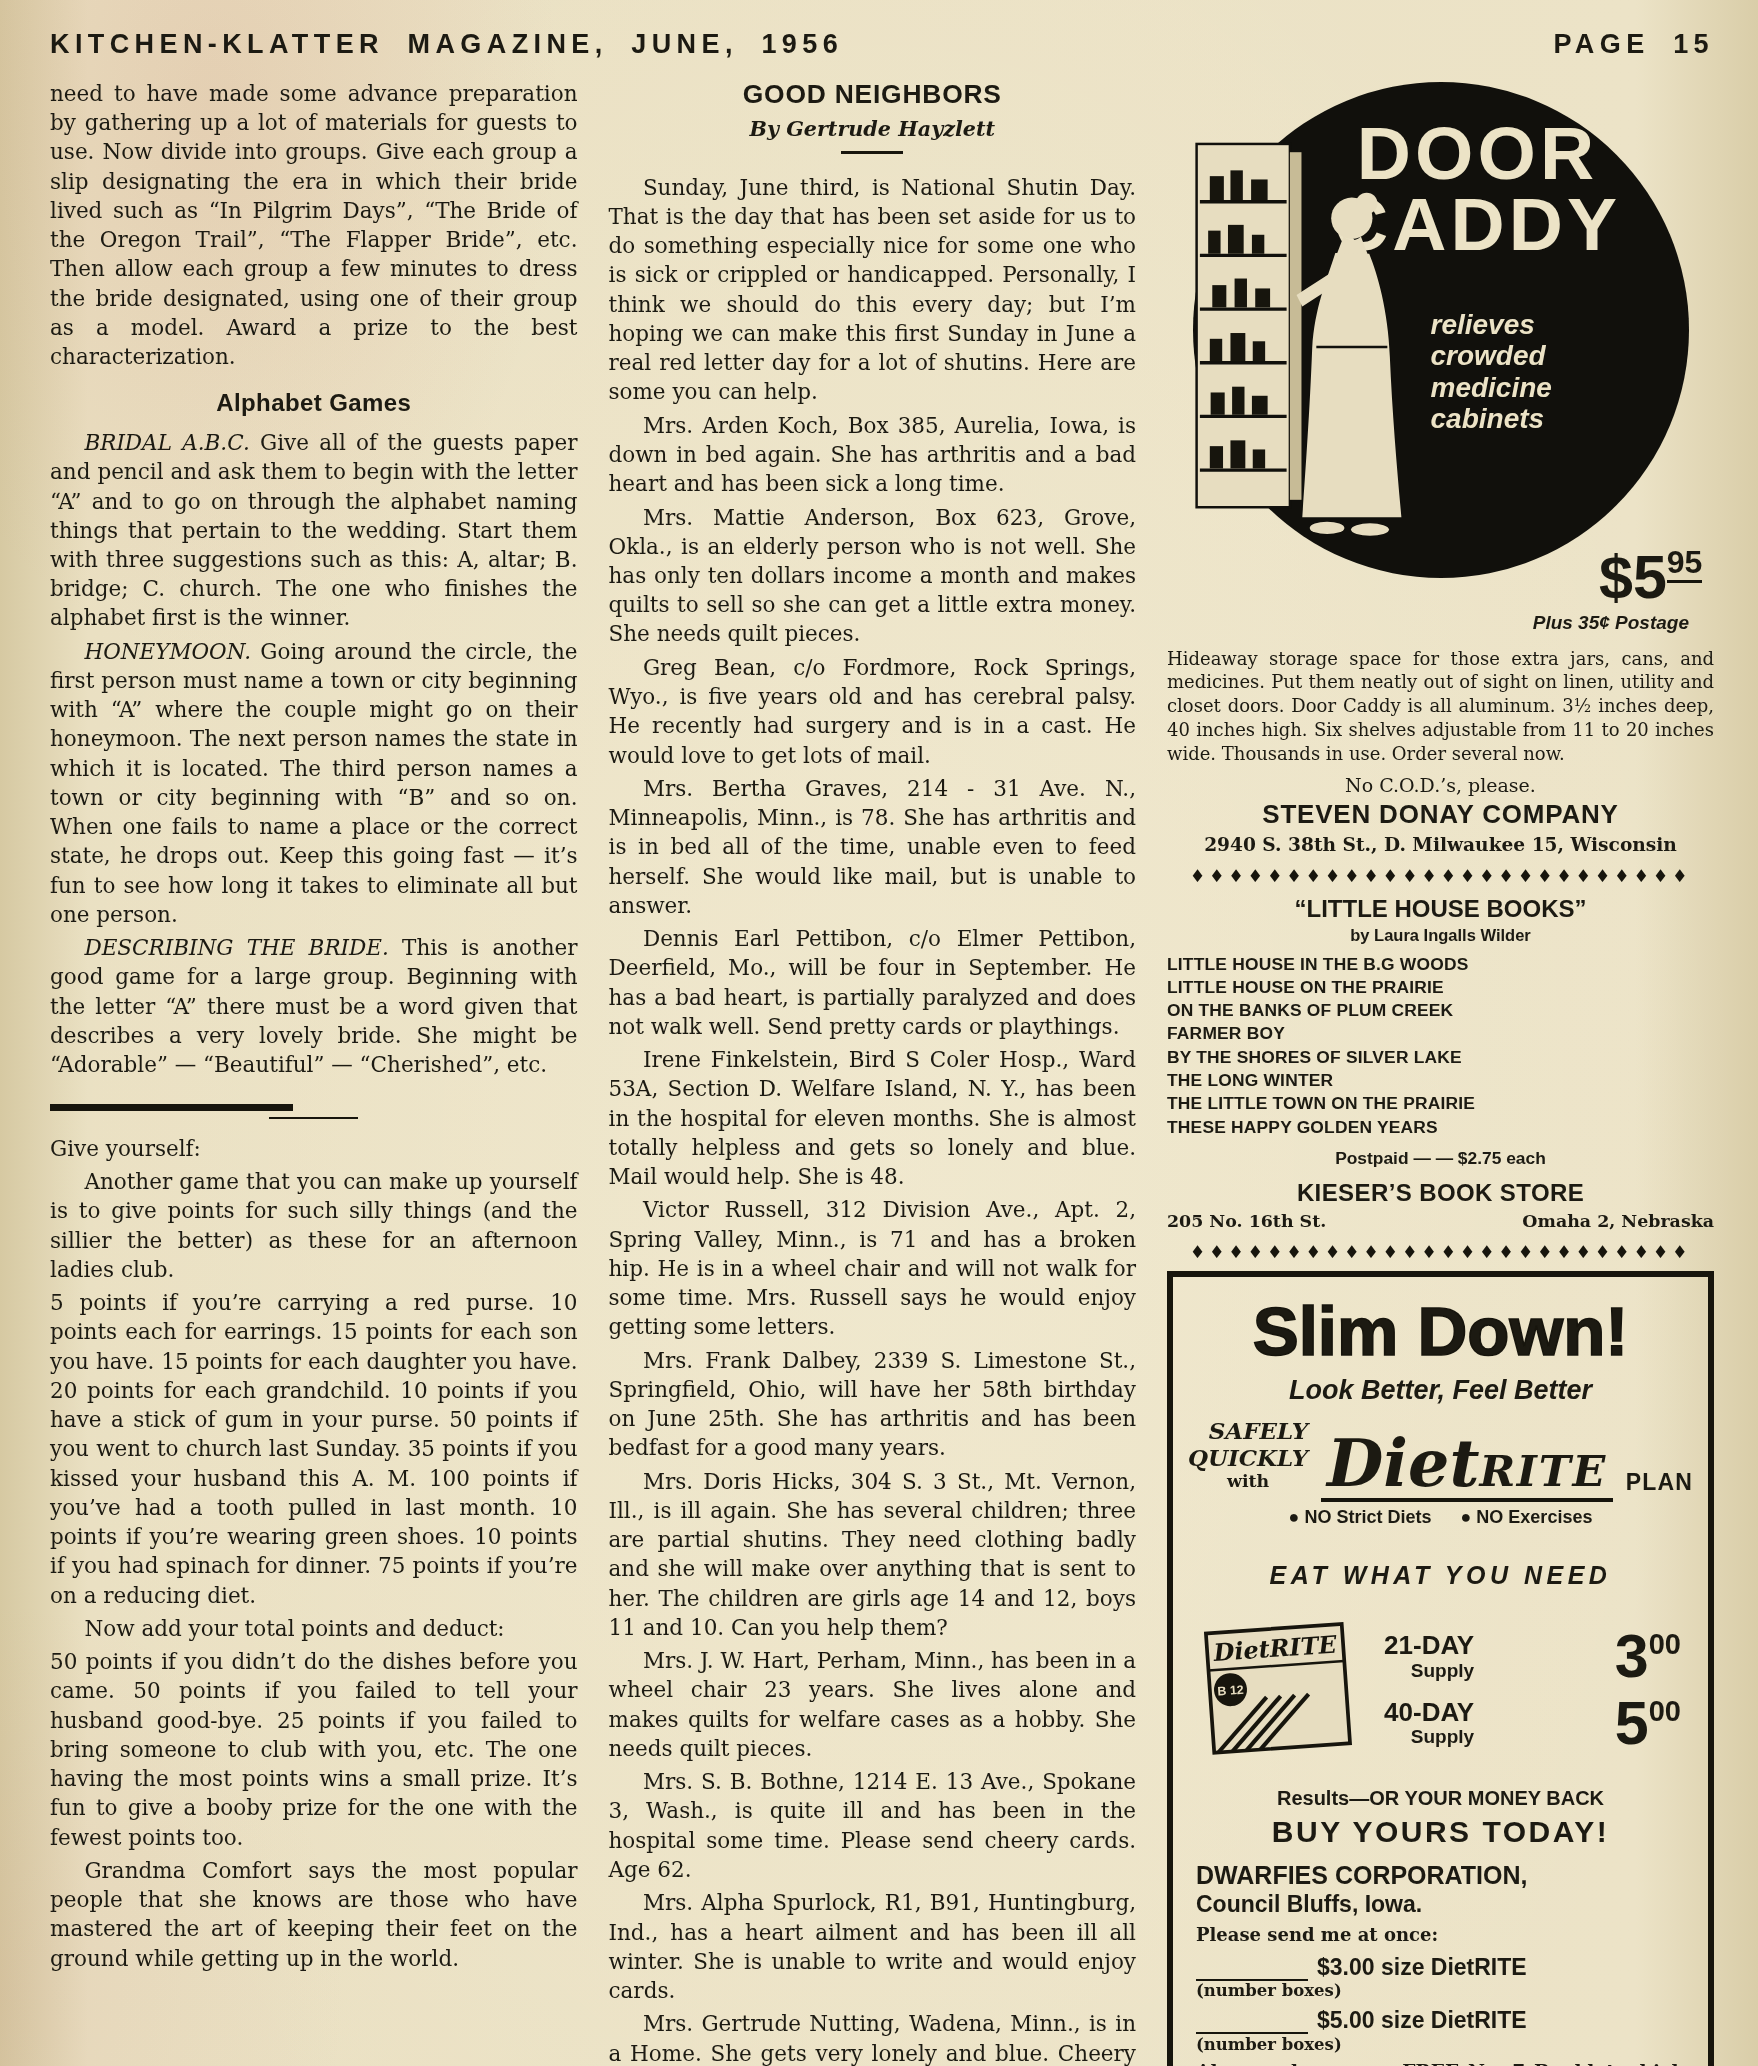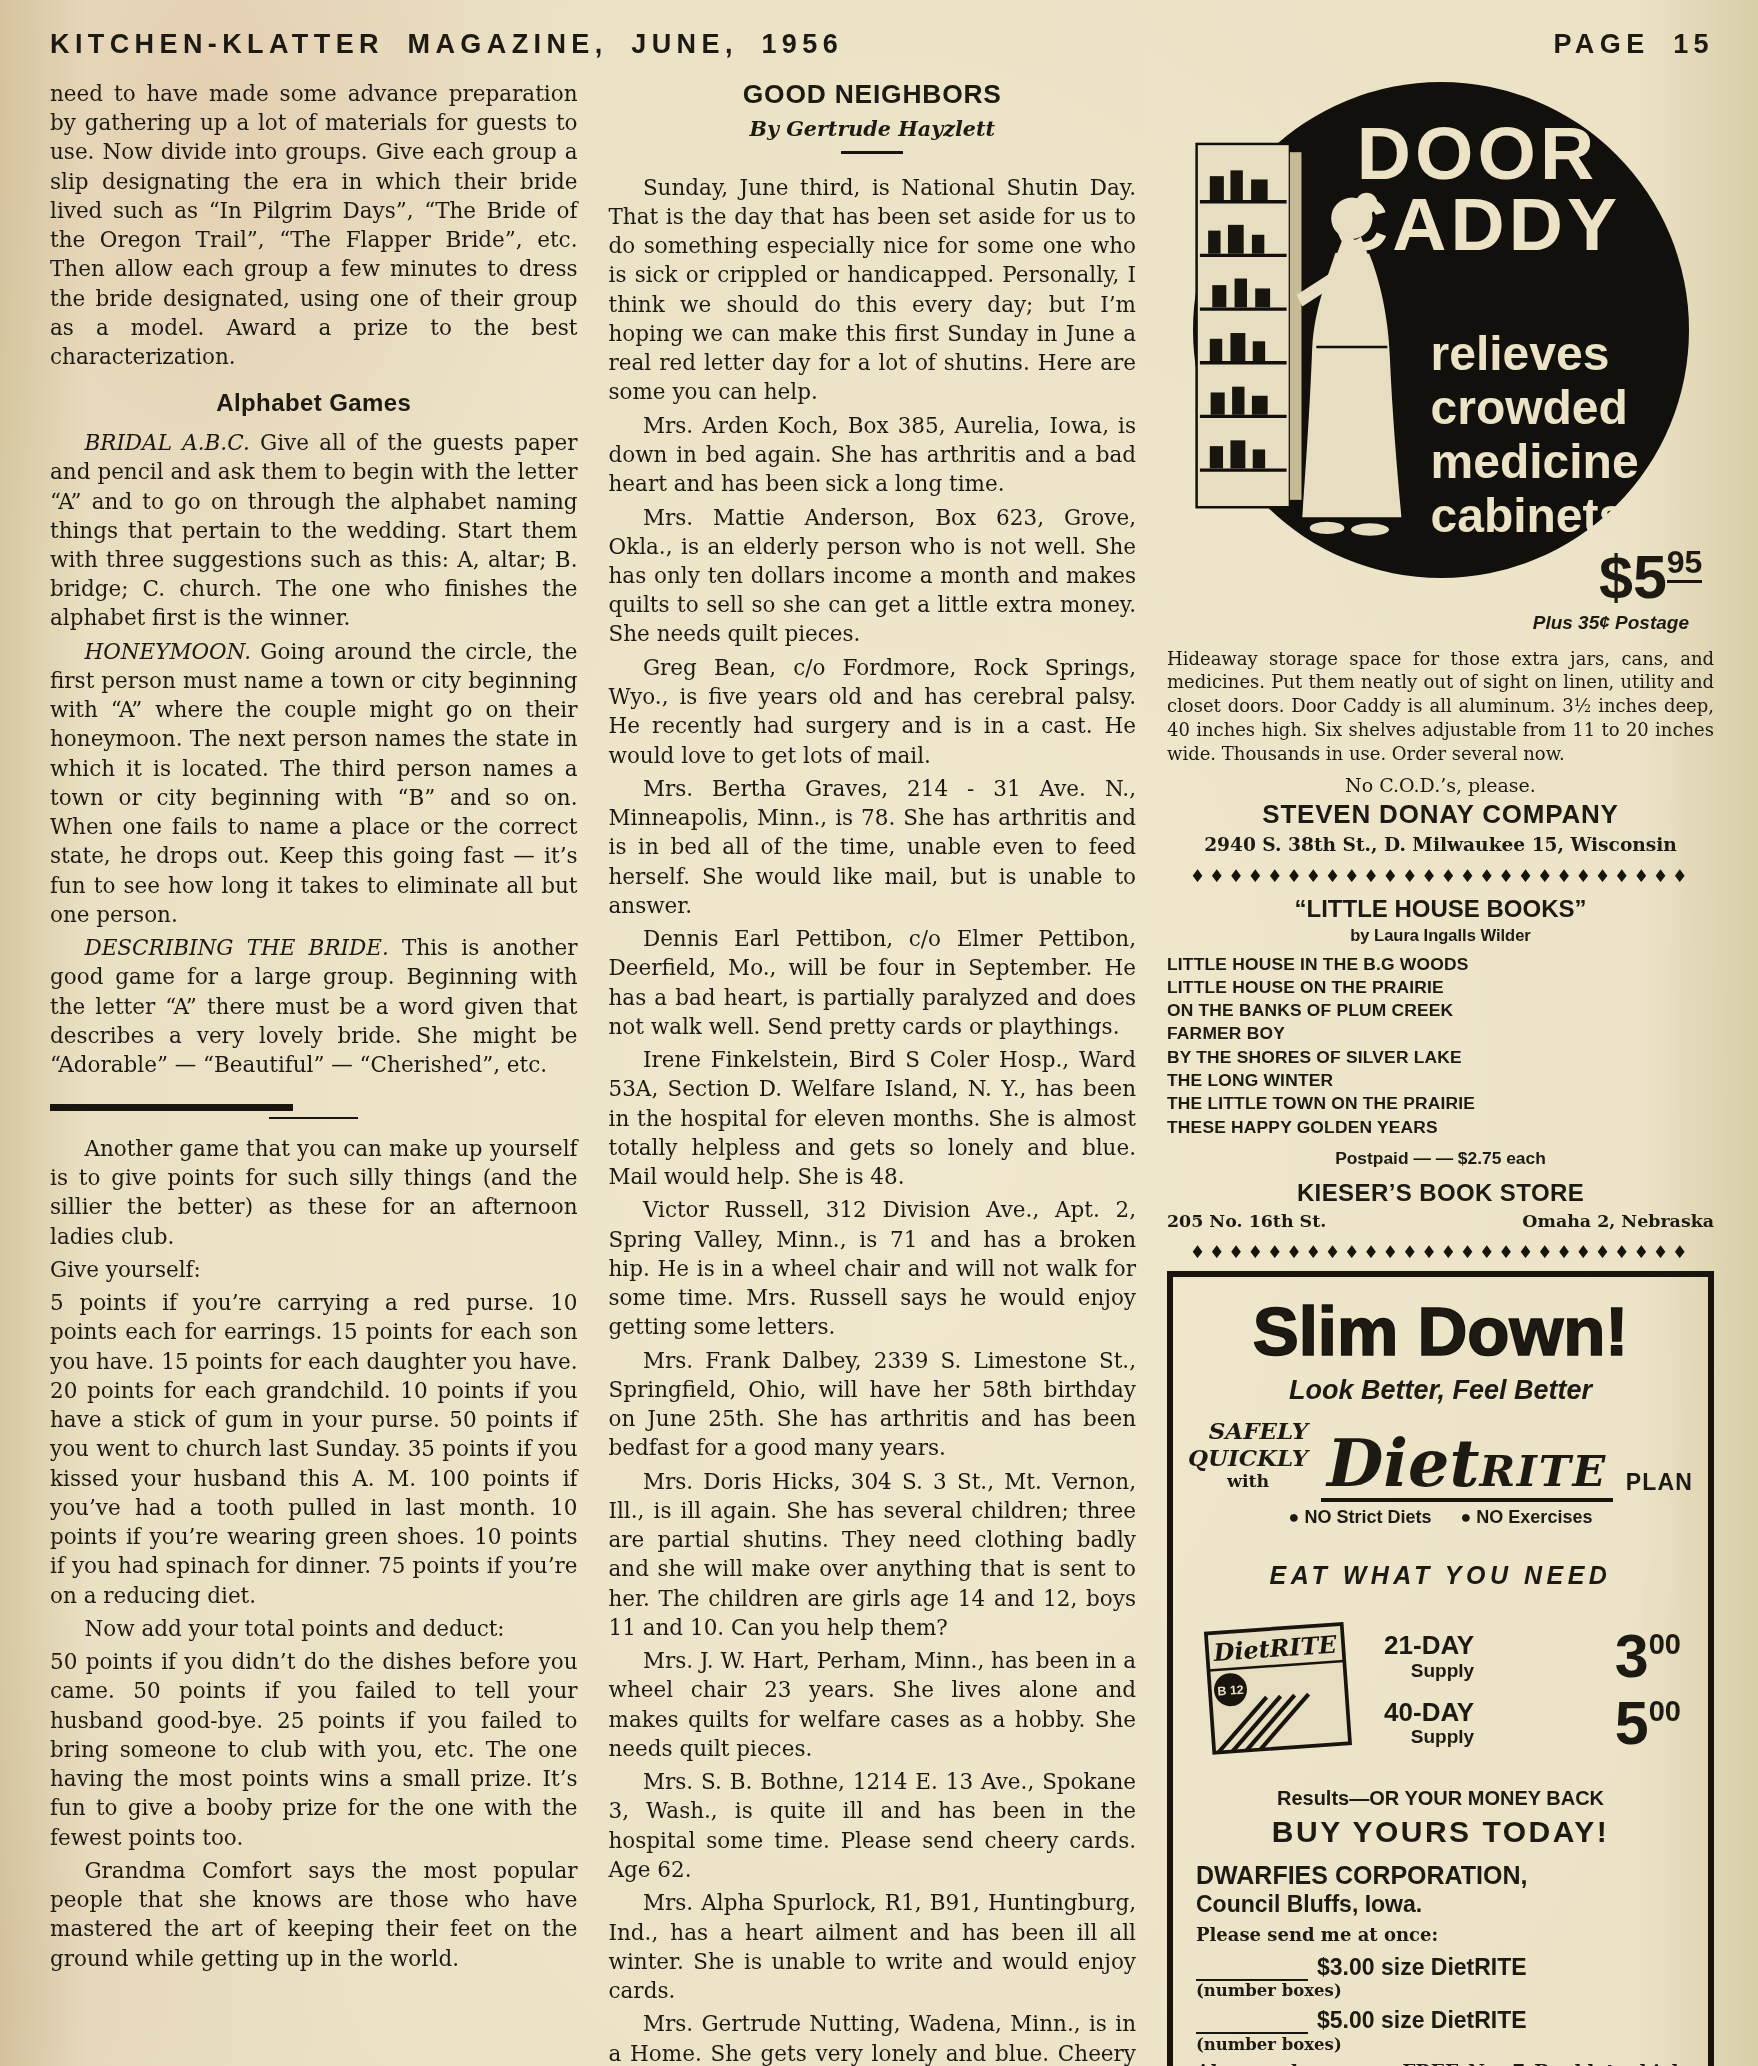--- a/index.html
+++ b/index.html
@@ -55,23 +55,23 @@
   
   .dc-circle { position: relative; width: 496px; height: 496px; border-radius: 50%; background: #11100c; margin: 2.5px auto 0; }
   .dc-title {
     position: absolute; top: 35px; left: 103px; width: 364px; text-align: center;
     color: #ece3c6; font-family: "Liberation Sans", sans-serif; font-weight: bold;
     letter-spacing: 4.1px; line-height: 0.98;
   }
   .dc-title .w1 { font-size: 75px; display: block; }
   .dc-title .w2 { font-size: 75px; display: block; margin-top: -2.5px; }
   .dc-tagline {
-    position: absolute; top: 245px; left: 238px; color: #ece3c6;
-    font-family: "Liberation Sans", sans-serif; font-weight: bold; 
-    font-size: 48px; line-height: 1.13;
+    position: absolute; top: 227px; left: 238px; color: #ece3c6;
+    font-family: "Liberation Sans", sans-serif; font-weight: bold; font-style: italic;
+    font-size: 28px; line-height: 1.13;
   }
   .dc-art { position: absolute; left: -2.5px; top: 50px; width: 225px; height: 426px; }
   .dc-price-row { text-align: right; padding-right: 11.6px; margin-top: -36px; position: relative; font-family: "Liberation Sans", sans-serif; font-weight: bold; }
   .dc-price-d { font-size: 61px; }
   .dc-price-c { font-size: 32px; vertical-align: 25px; border-bottom: 3.3px solid #17150d; }
   .dc-postage { text-align: right; font-style: italic; font-weight: bold; font-size: 19px; margin: 0.8px 25px 12.4px 0; font-family: "Liberation Sans", sans-serif; }
   .dc-body { font-size: 18px; line-height: 1.32; text-align: justify; margin: 2.5px 0 8.3px; }
   .dc-nocod { text-align: center; font-size: 19px; margin: 5.8px 0 3.3px; }
   .dc-company { text-align: center; font-family: "Liberation Sans", sans-serif; font-weight: bold; font-size: 26px; letter-spacing: 0.8px; margin: 1.7px 0 4.1px; }
   .dc-address { text-align: center; font-size: 18.6px; font-weight: bold; }
@@ -138,22 +138,22 @@
 
       <h3 class="subhead">Alphabet Games</h3>
 
       <p class="body"><span class="lead-ital">BRIDAL A.B.C.</span> <span>Give all of the guests paper and pencil and ask them to begin with the letter “A” and to go on through the alphabet naming things that pertain to the wedding. Start them with three suggestions such as this: A, altar; B. bridge; C. church. The one who finishes the alphabet first is the winner.</span></p>
       <p class="body"><span class="lead-ital">HONEYMOON.</span> <span>Going around the circle, the first person must name a town or city beginning with “A” where the couple might go on their honeymoon. The next person names the state in which it is located. The third person names a town or city beginning with “B” and so on. When one fails to name a place or the correct state, he drops out. Keep this going fast — it’s fun to see how long it takes to eliminate all but one person.</span></p>
       <p class="body"><span class="lead-ital">DESCRIBING THE BRIDE.</span> <span>This is another good game for a large group. Beginning with the letter “A” there must be a word given that describes a very lovely bride. She might be “Adorable” — “Beautiful” — “Cherished”, etc.</span></p>
 
       <div class="section-bar"></div>
       <div class="heading-rule"></div>
 
+      <p class="body flush">Give yourself:</p>
       <p class="body">Another game that you can make up yourself is to give points for such silly things (and the sillier the better) as these for an afternoon ladies club.</p>
-      <p class="body flush">Give yourself:</p>
       <p class="body flush">5 points if you’re carrying a red purse. 10 points each for earrings. 15 points for each son you have. 15 points for each daughter you have. 20 points for each grandchild. 10 points if you have a stick of gum in your purse. 50 points if you went to church last Sunday. 35 points if you kissed your husband this A. M. 100 points if you’ve had a tooth pulled in last month. 10 points if you’re wearing green shoes. 10 points if you had spinach for dinner. 75 points if you’re on a reducing diet.</p>
       <p class="body">Now add your total points and deduct:</p>
       <p class="body flush">50 points if you didn’t do the dishes before you came. 50 points if you failed to tell your husband good-bye. 25 points if you failed to bring someone to club with you, etc. The one having the most points wins a small prize. It’s fun to give a booby prize for the one with the fewest points too.</p>
 
       <p class="body grandma-para">Grandma Comfort says the most popular people that she knows are those who have mastered the art of keeping their feet on the ground while getting up in the world.</p>
     </section>
 
     <section class="col-2">
       <h2 class="col2-heading">GOOD NEIGHBORS</h2>
       <div class="byline">By Gertrude Hayzlett</div>

